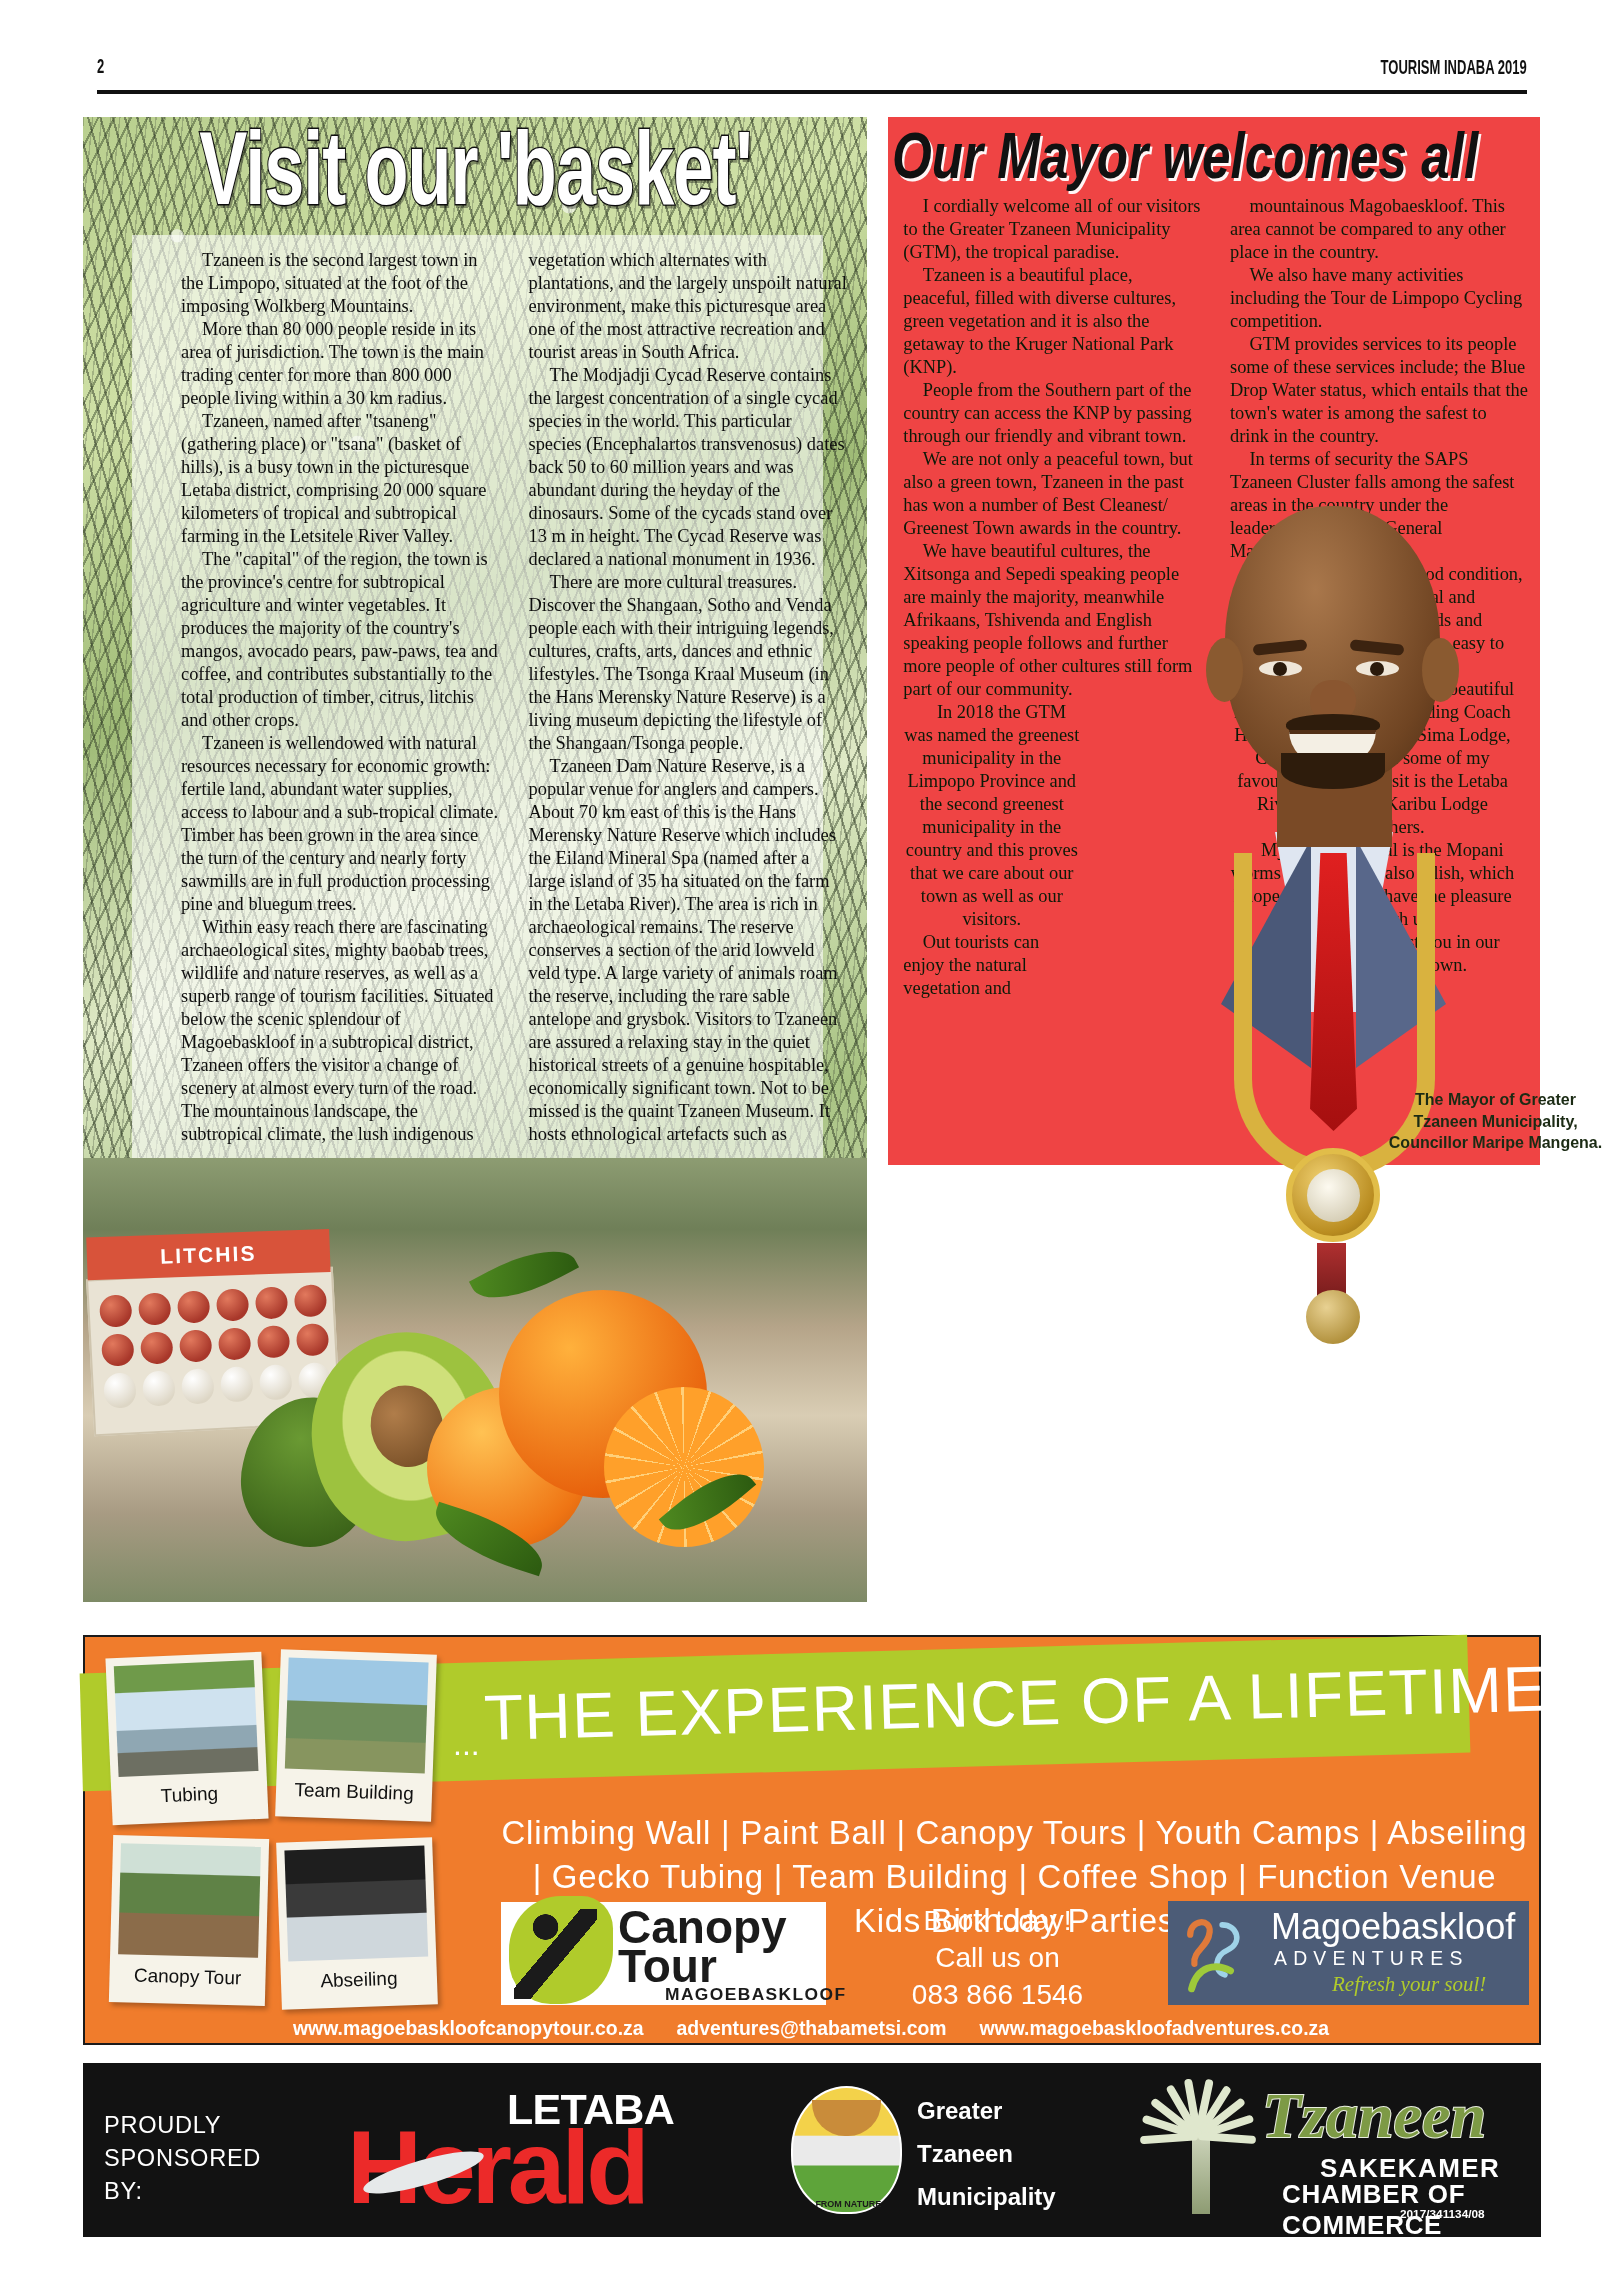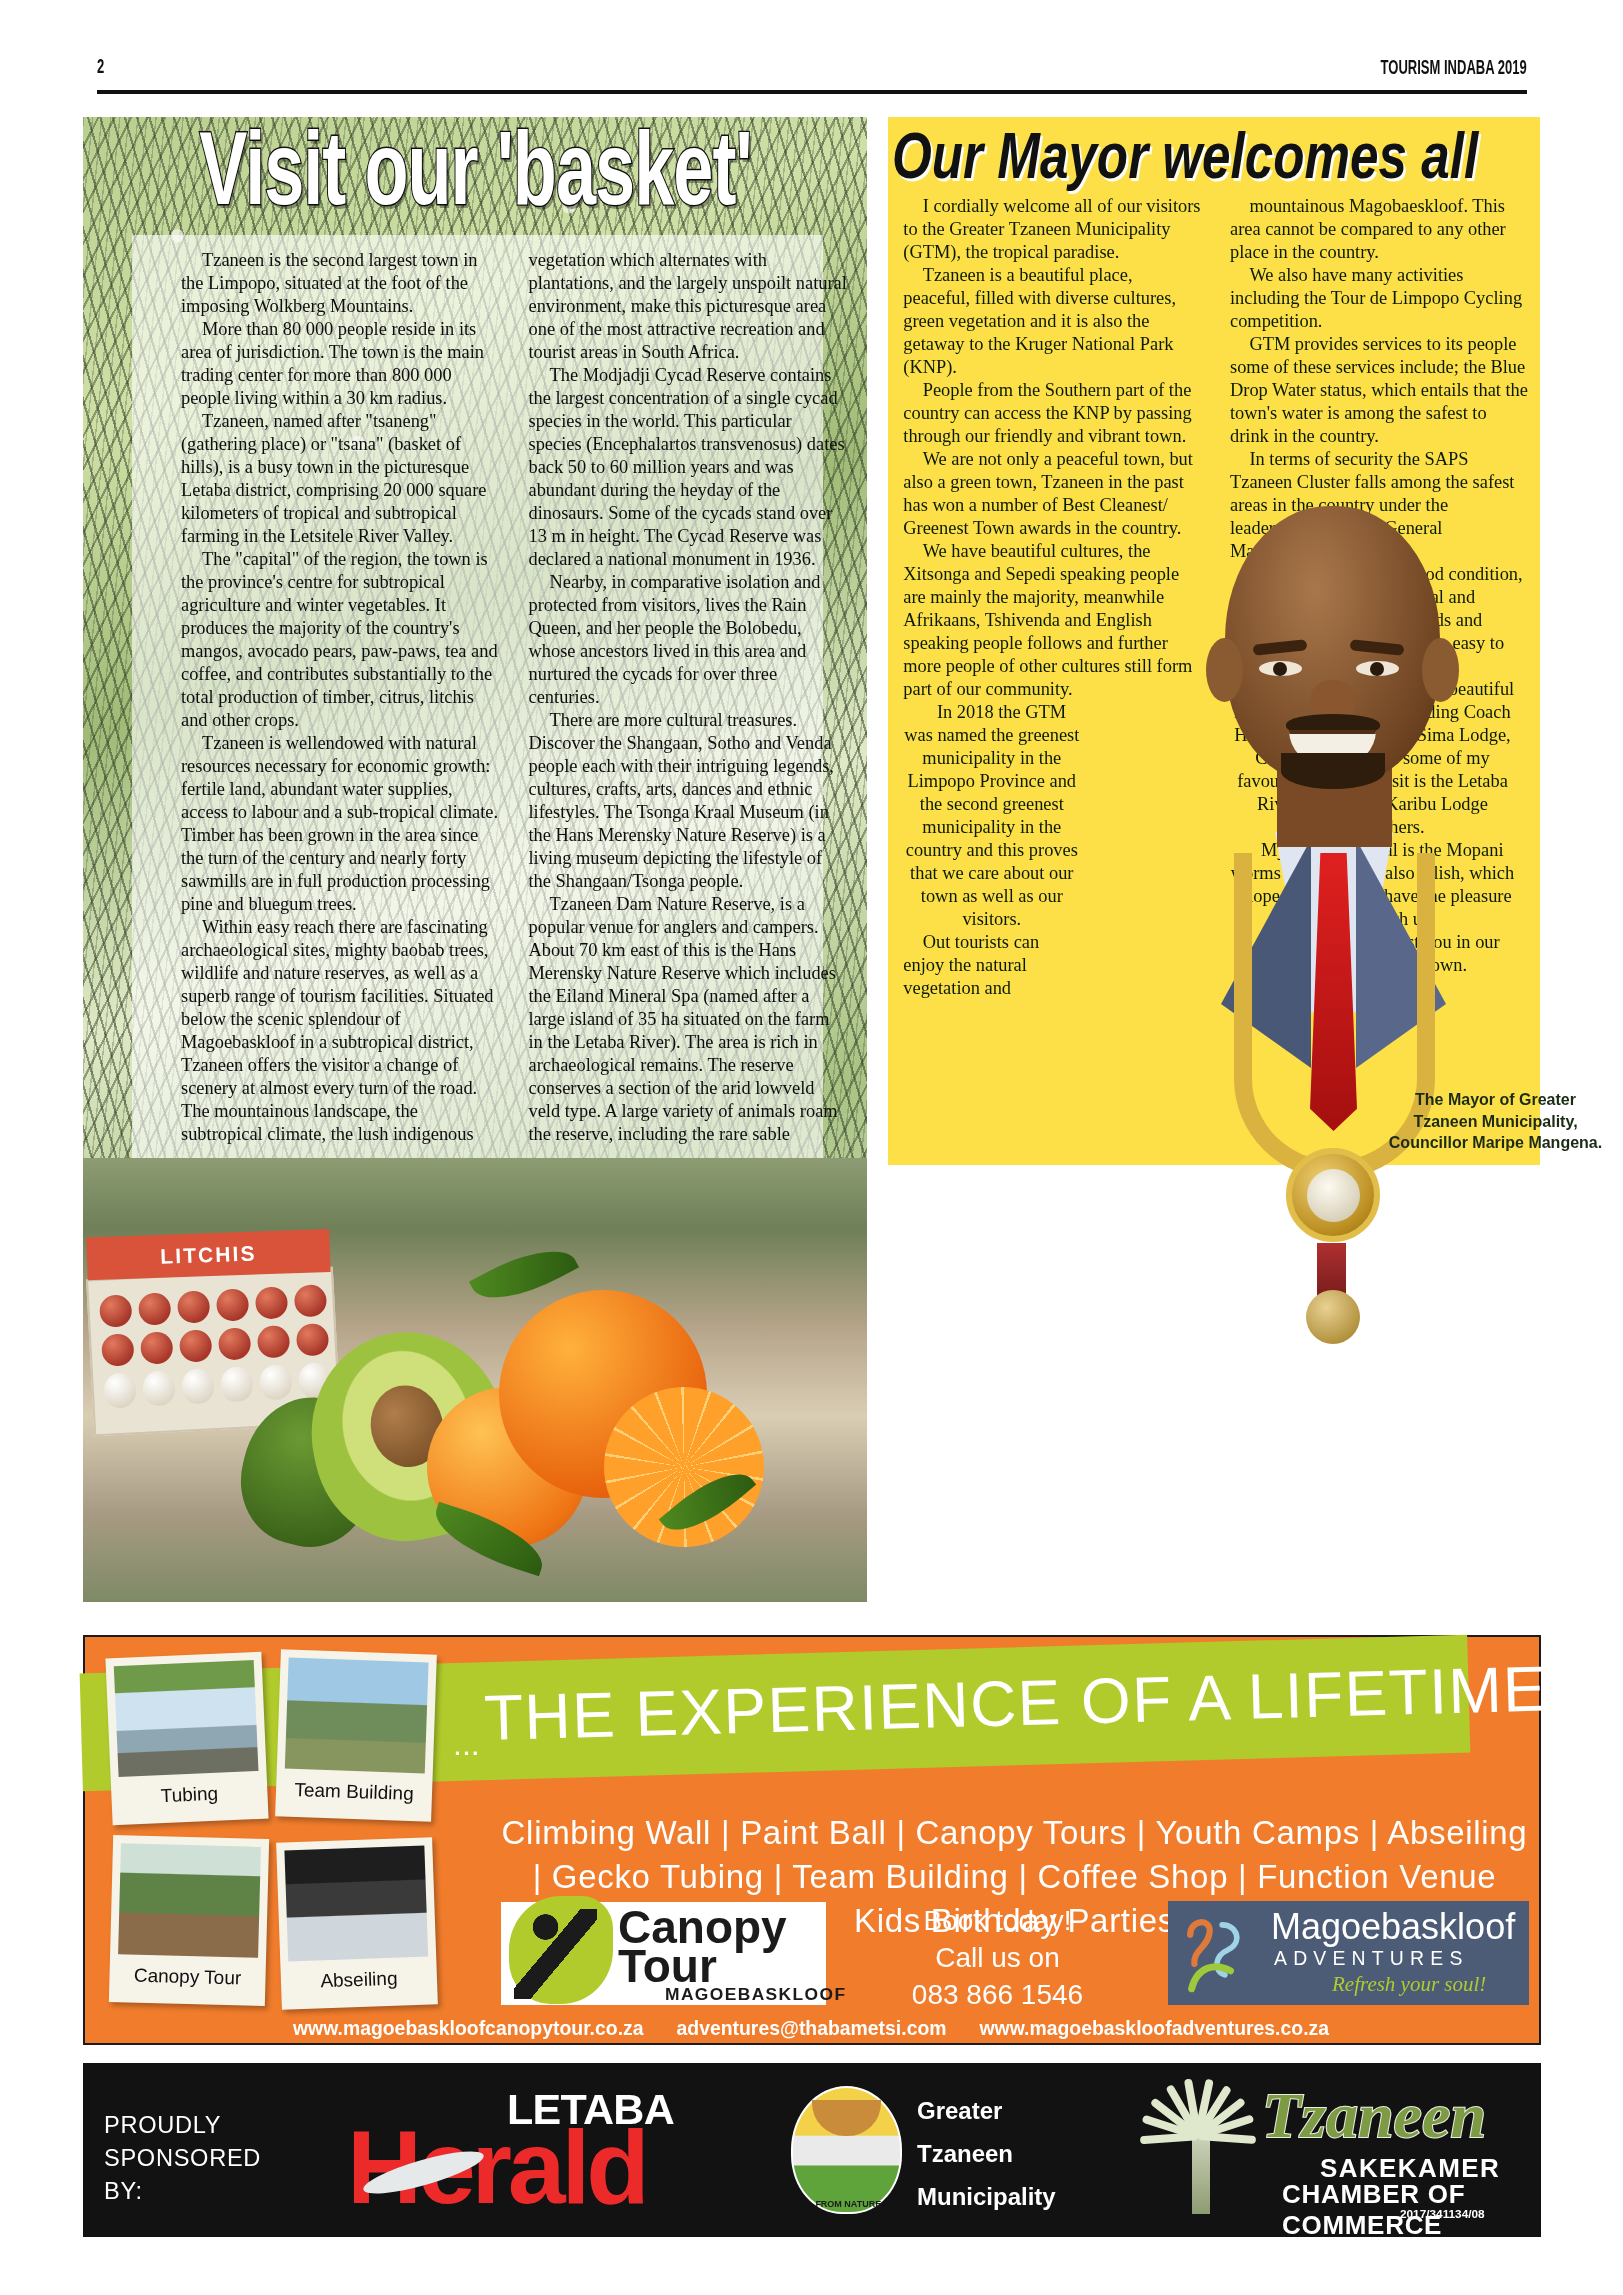--- a/index.html
+++ b/index.html
@@ -50,21 +50,21 @@
       background:radial-gradient(ellipse at 50% 45%, #f0e9a8 0 22%, #cfe07a 23% 46%, #9dc23f 47% 78%, #4f7a1e 79% 100%);transform:rotate(-12deg);}
   #collage .avo .pit{position:absolute;left:50%;top:45%;width:72px;height:82px;margin:-41px 0 0 -36px;border-radius:50%;background:radial-gradient(circle at 36% 32%,#b07d4a,#6d4620);}
   #collage .avo-whole{position:absolute;left:160px;top:239px;width:132px;height:149px;border-radius:50% 50% 45% 45%;background:radial-gradient(circle at 38% 30%,#6a9a33,#2f5512);transform:rotate(14deg);}
   #collage .orange{position:absolute;left:416px;top:132px;width:208px;height:208px;border-radius:50%;background:radial-gradient(circle at 34% 28%,#ffb13c,#e8630d 72%,#bf4a06);}
   #collage .orange2{position:absolute;left:344px;top:229px;width:161px;height:161px;border-radius:50%;background:radial-gradient(circle at 34% 28%,#ffc253,#ef7514 72%,#c9540a);}
   #collage .segs{position:absolute;left:521px;top:229px;width:160px;height:160px;border-radius:50%;
       background:repeating-conic-gradient(from 0deg,#ffa02a 0 18deg,#ffd07a 18deg 20deg);}
   #collage .leaf{position:absolute;background:linear-gradient(120deg,#4f8a20,#2c5a10);border-radius:0 80% 0 80%;}
 
   
-  #mayor{position:absolute;left:805px;top:0;width:652px;height:1048px;background:#fde047;overflow:hidden;}
+  #mayor{position:absolute;left:805px;top:0;width:652px;height:1048px;background:#ef4444;overflow:hidden;}
   #mayor-head{position:absolute;left:4.2px;top:7px;width:648px;height:64px;}
   #mayor-head span{display:inline-block;font-family:"Liberation Sans",sans-serif;font-weight:bold;font-style:italic;
       font-size:64px;line-height:65px;color:#111;transform:scaleX(.80);transform-origin:left top;white-space:nowrap;
       text-shadow:2.8px 2.8px 0 rgba(255,255,255,.95);}
   #mayor .mcol{position:absolute;top:78px;width:298px;}
   #mayor .mcol p{margin:0;text-indent:19.4px;font-size:18.4px;line-height:23px;color:#0b1a08;font-family:"Liberation Serif",serif;}
   #mayor .mcol.left{left:15.3px;}
   #mayor .mcol.right{left:342px;}
   
   #mayor .narrow1{width:149px;}
@@ -189,21 +189,20 @@
     </div>
     <div class="veil"></div>
     <div class="colwrap">
       <p>Tzaneen is the second largest town in the Limpopo, situated at the foot of the imposing Wolkberg Mountains.</p>
       <p>More than 80 000 people reside in its area of jurisdiction. The town is the main trading center for more than 800 000 people living within a 30 km radius.</p>
       <p>Tzaneen, named after "tsaneng" (gathering place) or "tsana" (basket of hills), is a busy town in the picturesque Letaba district, comprising 20 000 square kilometers of tropical and subtropical farming in the Letsitele River Valley.</p>
       <p>The "capital" of the region, the town is the province's centre for subtropical agriculture and winter vegetables. It produces the majority of the country's mangos, avocado pears, paw-paws, tea and coffee, and contributes substantially to the total production of timber, citrus, litchis and other crops.</p>
       <p>Tzaneen is wellendowed with natural resources necessary for economic growth: fertile land, abundant water supplies, access to labour and a sub-tropical climate. Timber has been grown in the area since the turn of the century and nearly forty sawmills are in full production processing pine and bluegum trees.</p>
       <p>Within easy reach there are fascinating archaeological sites, mighty baobab trees, wildlife and nature reserves, as well as a superb range of tourism facilities. Situated below the scenic splendour of Magoebaskloof in a subtropical district, Tzaneen offers the visitor a change of scenery at almost every turn of the road. The mountainous landscape, the subtropical climate, the lush indigenous vegetation which alternates with plantations, and the largely unspoilt natural environment, make this picturesque area one of the most attractive recreation and tourist areas in South Africa.</p>
       <p>The Modjadji Cycad Reserve contains the largest concentration of a single cycad species in the world. This particular species (Encephalartos transvenosus) dates back 50 to 60 million years and was abundant during the heyday of the dinosaurs. Some of the cycads stand over 13 m in height. The Cycad Reserve was declared a national monument in 1936.</p>
-      <p>Nearby, in comparative isolation and protected from visitors, lives the Rain Queen, and her people the Bolobedu, whose ancestors lived in this area and nurtured the cycads for over three centuries.</p>
       <p>There are more cultural treasures. Discover the Shangaan, Sotho and Venda people each with their intriguing legends, cultures, crafts, arts, dances and ethnic lifestyles. The Tsonga Kraal Museum (in the Hans Merensky Nature Reserve) is a living museum depicting the lifestyle of the Shangaan/Tsonga people.</p>
       <p>Tzaneen Dam Nature Reserve, is a popular venue for anglers and campers. About 70 km east of this is the Hans Merensky Nature Reserve which includes the Eiland Mineral Spa (named after a large island of 35 ha situated on the farm in the Letaba River). The area is rich in archaeological remains. The reserve conserves a section of the arid lowveld veld type. A large variety of animals roam the reserve, including the rare sable antelope and grysbok. Visitors to Tzaneen are assured a relaxing stay in the quiet historical streets of a genuine hospitable, economically significant town. Not to be missed is the quaint Tzaneen Museum. It hosts ethnological artefacts such as weapons, pottery, beadwork, the largest collection of pole carvings in the country, royal drums from the Rain Queen Modjadji, sacred drums as well as a collection of prehistoric pottery, almost 2</p>
     </div>
 
     <div id="collage">
       <div class="road"></div>
       <div class="litchi-box">
         <div class="litchi-lid">
           <b>LITCHIS</b>
         </div>

